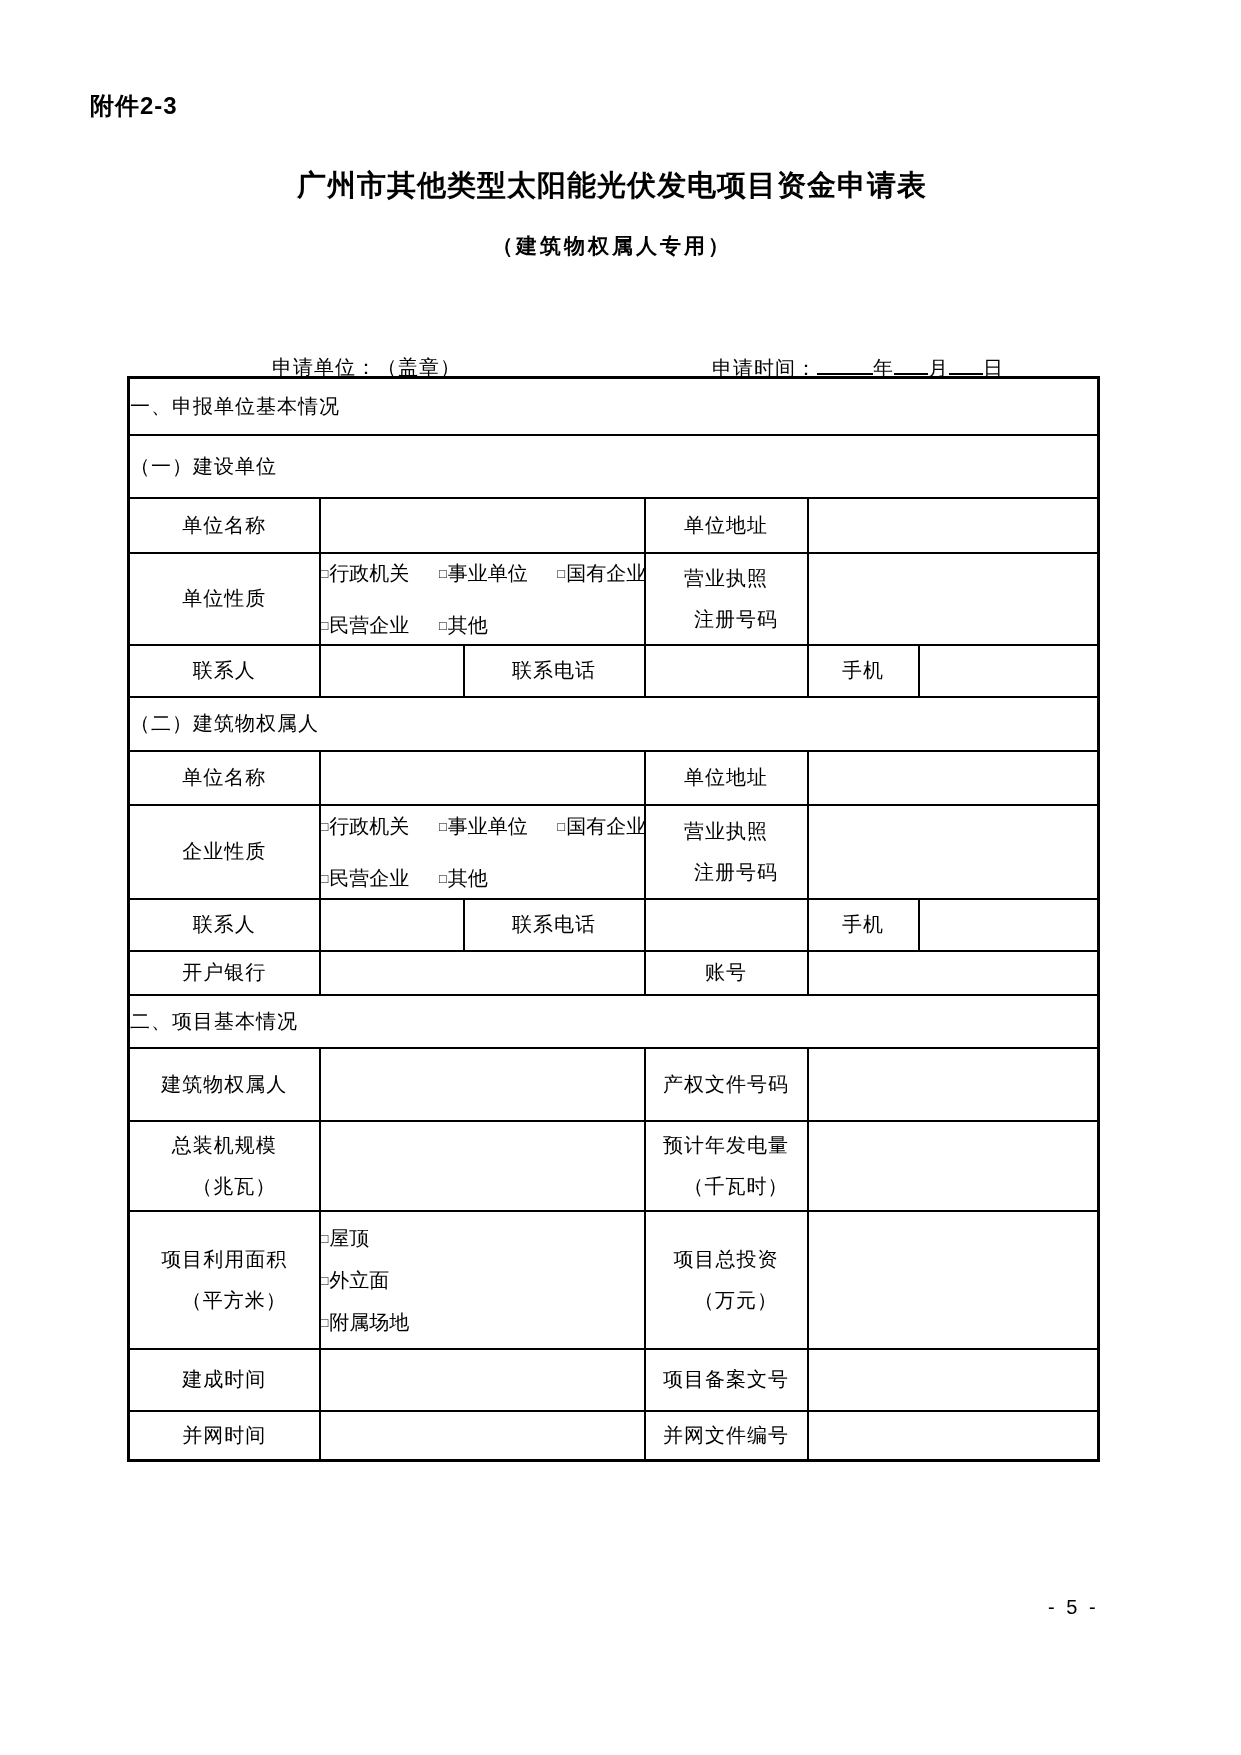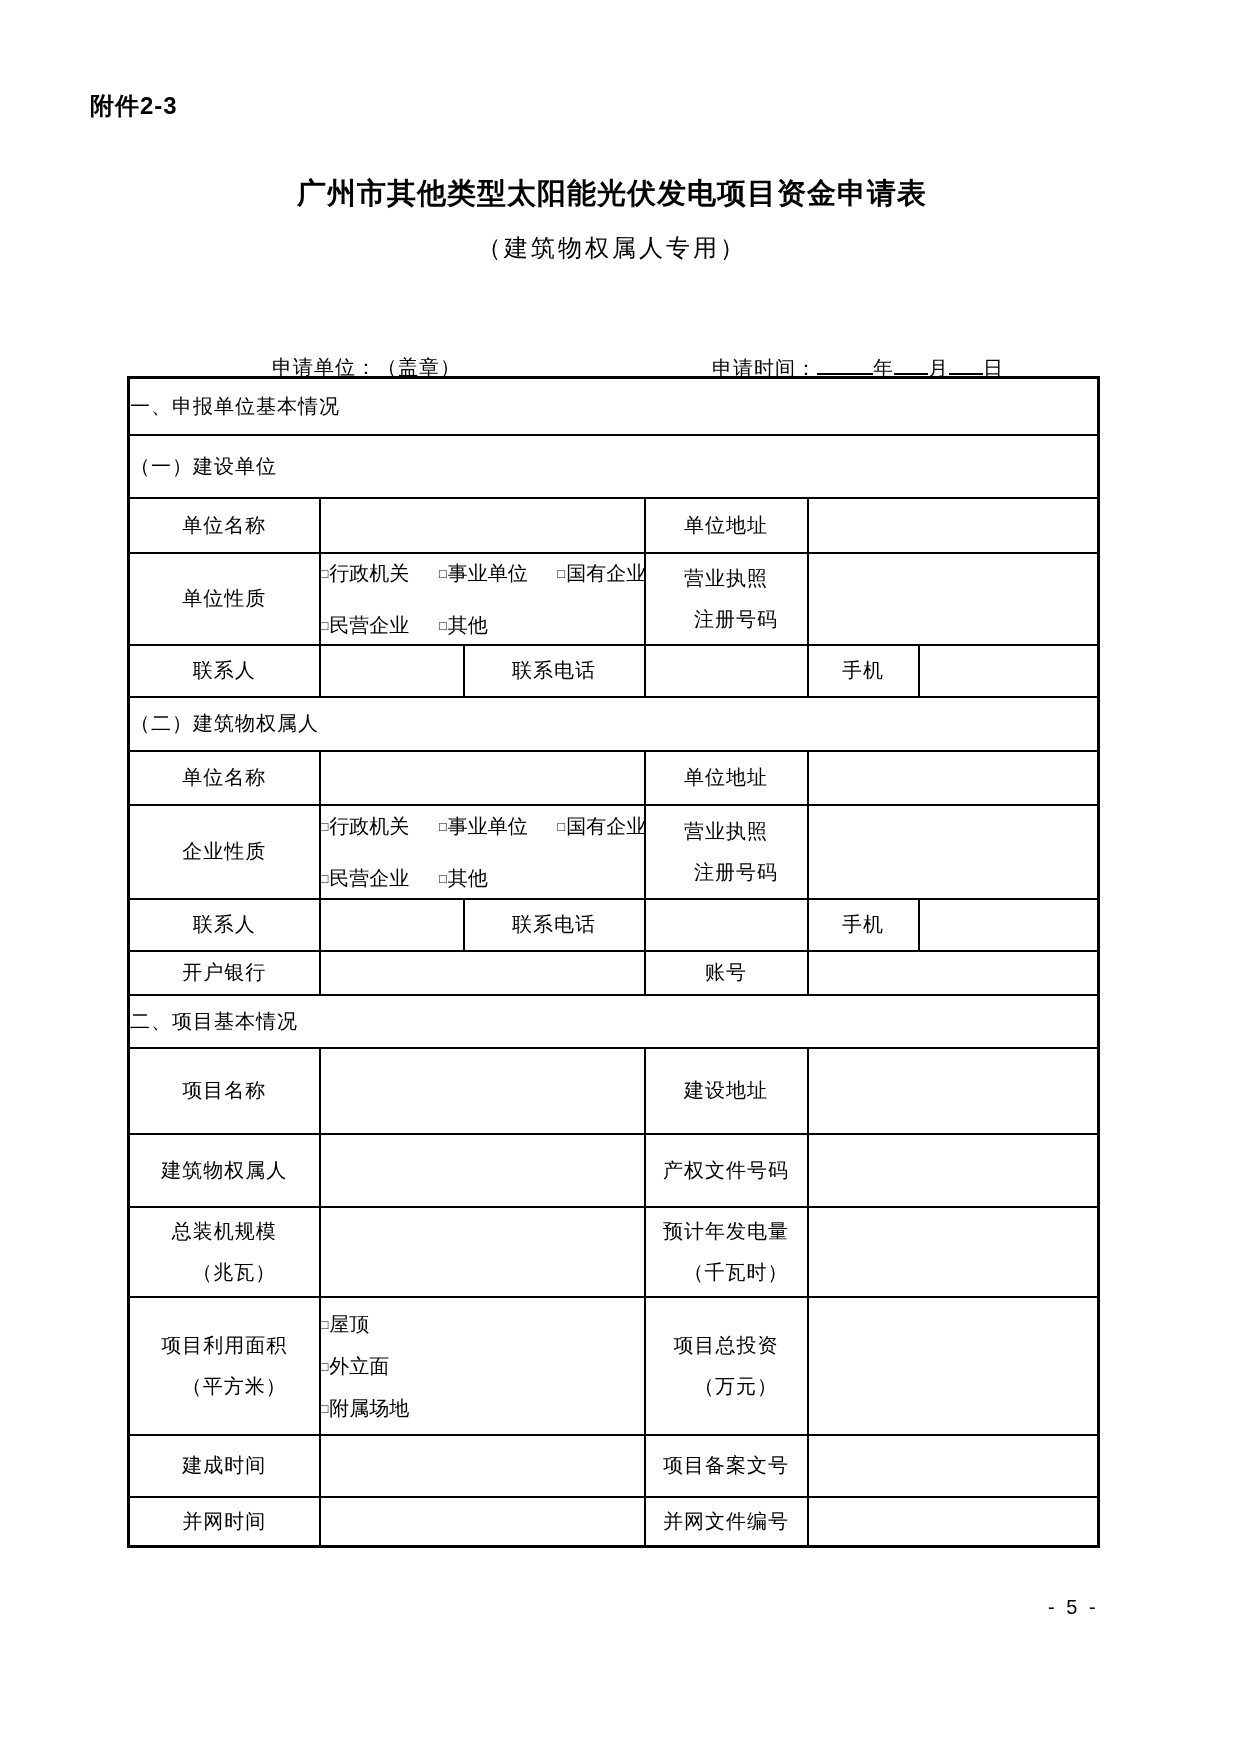--- a/index.html
+++ b/index.html
@@ -1,21 +1,21 @@
 <!DOCTYPE html>
 <html><head>
 <meta charset="utf-8">
 <style>
   html,body{margin:0;padding:0;background:#ffffff;}
   body{width:1241px;height:1755px;position:relative;font-family:"Liberation Sans",sans-serif;color:#000;}
   .page{position:absolute;left:0;top:0;width:1241px;height:1755px;background:#fff;border-radius:22px;}
 
   .attachment{position:absolute;left:90px;top:90px;font-size:24px;font-weight:600;letter-spacing:1px;}
-  .title{position:absolute;left:127px;top:174px;width:970px;text-align:center;font-size:29px;font-weight:bold;letter-spacing:1px;}
-  .subtitle{position:absolute;left:127px;top:232px;width:970px;text-align:center;font-size:24px;font-weight:normal;letter-spacing:3px;}
+  .title{position:absolute;left:127px;top:166px;width:970px;text-align:center;font-size:29px;font-weight:bold;letter-spacing:1px;}
+  .subtitle{position:absolute;left:127px;top:232px;width:970px;text-align:center;font-size:21px;font-weight:bold;letter-spacing:3px;}
 
   .apply-row{position:absolute;left:127px;top:354px;width:970px;height:34px;font-size:20px;}
   .apply-unit{position:absolute;left:145px;top:0;letter-spacing:1px;}
   .apply-time{position:absolute;left:585px;top:0;white-space:nowrap;letter-spacing:1px;}
   .blank{display:inline-block;border-bottom:2px solid #000;height:19px;vertical-align:baseline;}
   .blank.y{width:56px;}
   .blank.md{width:34px;}
 
   table.form{position:absolute;left:127px;top:376px;width:970px;border-collapse:collapse;table-layout:fixed;border:3px solid #000;font-size:20px;}
   table.form td{border:2px solid #000;padding:0;vertical-align:middle;overflow:hidden;}
@@ -148,26 +148,20 @@
       <td class="c-lbl">开户银行</td>
       <td class="c-fill" colspan="2"></td>
       <td class="c-lbl">账号</td>
       <td class="c-fill" colspan="2"></td>
     </tr>
 
     <tr class="r-sec" style="height:53px">
       <td class="c-sec" colspan="6">二、项目基本情况</td>
     </tr>
 
-    <tr style="height:86px">
-      <td class="c-lbl">项目名称</td>
-      <td class="c-fill" colspan="2"></td>
-      <td class="c-lbl">建设地址</td>
-      <td class="c-fill" colspan="2"></td>
-    </tr>
 
     <tr style="height:73px">
       <td class="c-lbl">建筑物权属人</td>
       <td class="c-fill" colspan="2"></td>
       <td class="c-lbl">产权文件号码</td>
       <td class="c-fill" colspan="2"></td>
     </tr>
 
     <tr style="height:90px">
       <td class="c-lbl">

